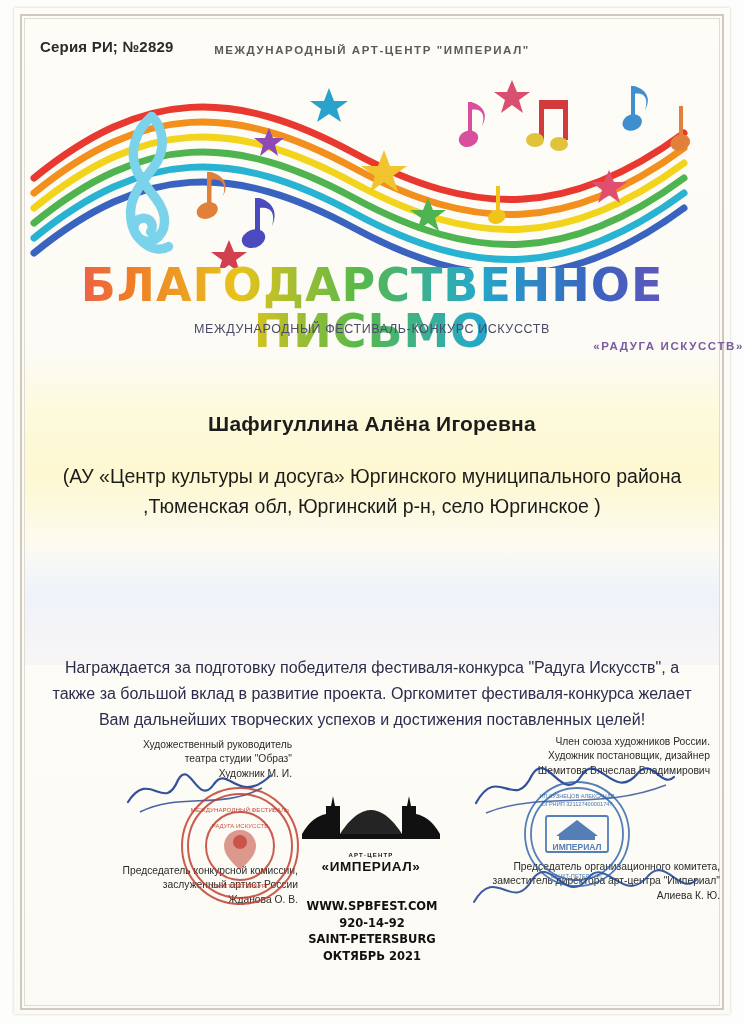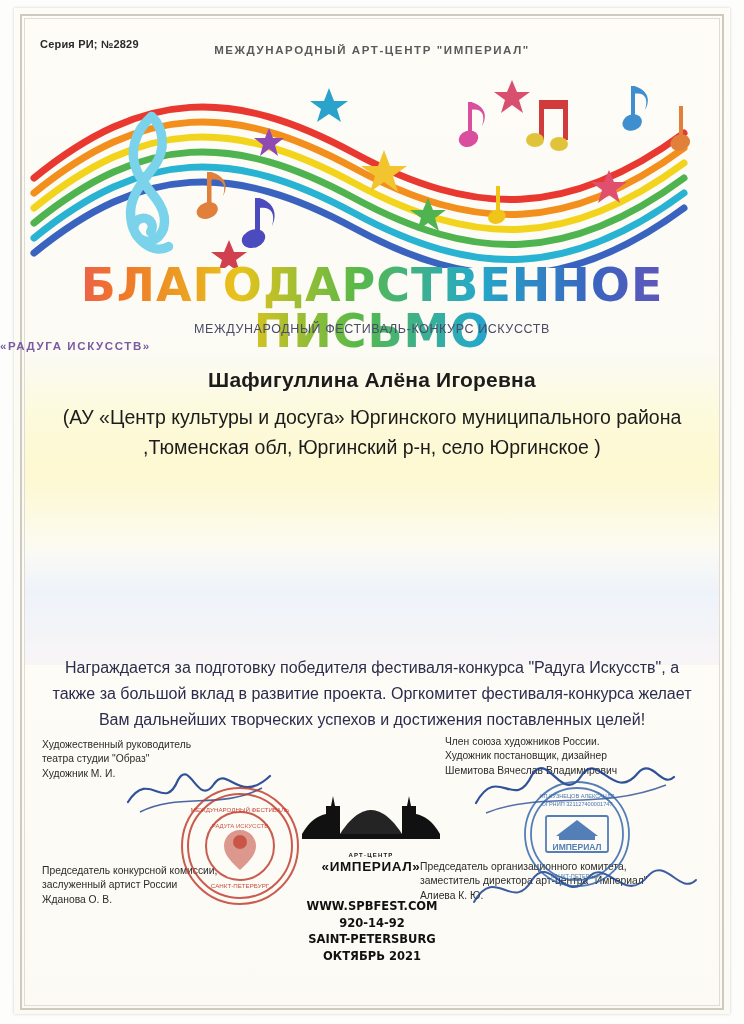--- a/index.html
+++ b/index.html
@@ -18,51 +18,51 @@
   .border-inner{position:absolute;left:24px;top:18px;right:24px;bottom:18px;
     border:1px solid #e0dcd3;}
 
   
   .wash{position:absolute;left:24px;top:355px;right:24px;height:200px;
     background:linear-gradient(180deg,rgba(255,255,200,0) 0%,rgba(255,250,190,.45) 30%,rgba(255,247,180,.55) 60%,rgba(255,255,230,0) 100%);}
   .wash2{position:absolute;left:24px;top:545px;right:24px;height:120px;
     background:linear-gradient(180deg,rgba(225,235,255,.0) 0%,rgba(220,232,255,.45) 40%,rgba(235,225,245,.25) 100%);}
 
   
-  .serial{position:absolute;left:40px;top:38px;font-size:11px;font-weight:bold;color:#2a2a2a;letter-spacing:.2px;}
+  .serial{position:absolute;left:40px;top:38px;font-size:15px;font-weight:bold;color:#2a2a2a;letter-spacing:.2px;}
   .org-line{position:absolute;left:0;right:0;top:44px;text-align:center;font-size:11.5px;
     color:#5a5a5a;letter-spacing:1.6px;font-weight:bold;}
 
   
   .wave-area{position:absolute;left:24px;top:58px;width:668px;height:210px;overflow:hidden;}
 
   
   .title{position:absolute;left:0;right:0;top:262px;text-align:center;
     font-family:"DejaVu Sans", sans-serif;
     font-size:46px;font-weight:bold;letter-spacing:1px;line-height:1;
     background:linear-gradient(90deg,#e23b8c 0%,#f0752a 16%,#e8c31c 32%,#58b948 48%,#25a9c9 64%,#3a63c0 80%,#8e49b5 100%);
     -webkit-background-clip:text;background-clip:text;color:transparent;
     -webkit-text-fill-color:transparent;}
 
   .subtitle1{position:absolute;left:0;right:0;top:322px;text-align:center;
     font-size:12.5px;font-weight:normal;color:#4a4a6a;letter-spacing:.6px;}
-  .subtitle2{position:absolute;left:0;right:0;top:340px;text-align:left;
+  .subtitle2{position:absolute;left:0;right:0;top:340px;text-align:right;
     font-size:11.5px;font-weight:bold;color:#7a5aa0;letter-spacing:1.6px;}
 
   
   .recipient{position:absolute;left:60px;right:60px;top:368px;text-align:center;}
-  .rec-name{font-size:21px;font-weight:bold;color:#1c1c1c;letter-spacing:.2px;}
-  .rec-org{margin-top:10px;font-size:19.5px;color:#1c1c1c;line-height:1.55;text-align:center;}
+  .rec-name{font-size:21px;font-weight:bold;color:#1c1c1c;letter-spacing:.2px;margin-top:44px;}
+  .rec-org{margin-top:25px;font-size:19.5px;color:#1c1c1c;line-height:1.55;text-align:center;}
 
   
   .award{position:absolute;left:52px;right:52px;top:655px;text-align:center;
     font-size:16px;color:#2c2c4e;line-height:1.62;font-weight:500;}
 
   
-  .sig{position:absolute;font-size:10.3px;color:#2b2b2b;line-height:1.4;text-align:left;}
+  .sig{position:absolute;font-size:10.3px;color:#2b2b2b;line-height:1.4;text-align:right;}
   .sig-left-top{left:42px;top:738px;width:250px;}
   .sig-right-top{right:34px;top:735px;width:265px;}
   .sig-left-bottom{left:42px;top:864px;width:256px;}
   .sig-right-bottom{right:24px;top:860px;width:300px;}
 
   
   .center-logo{position:absolute;left:296px;top:790px;width:150px;text-align:center;}
   .logo-label{font-size:6px;letter-spacing:1.2px;color:#111;font-weight:bold;margin-bottom:1px;}
   .logo-name{font-size:13.5px;font-weight:bold;color:#111;letter-spacing:.6px;}
   .center-foot{position:absolute;left:286px;top:898px;width:172px;text-align:center;

